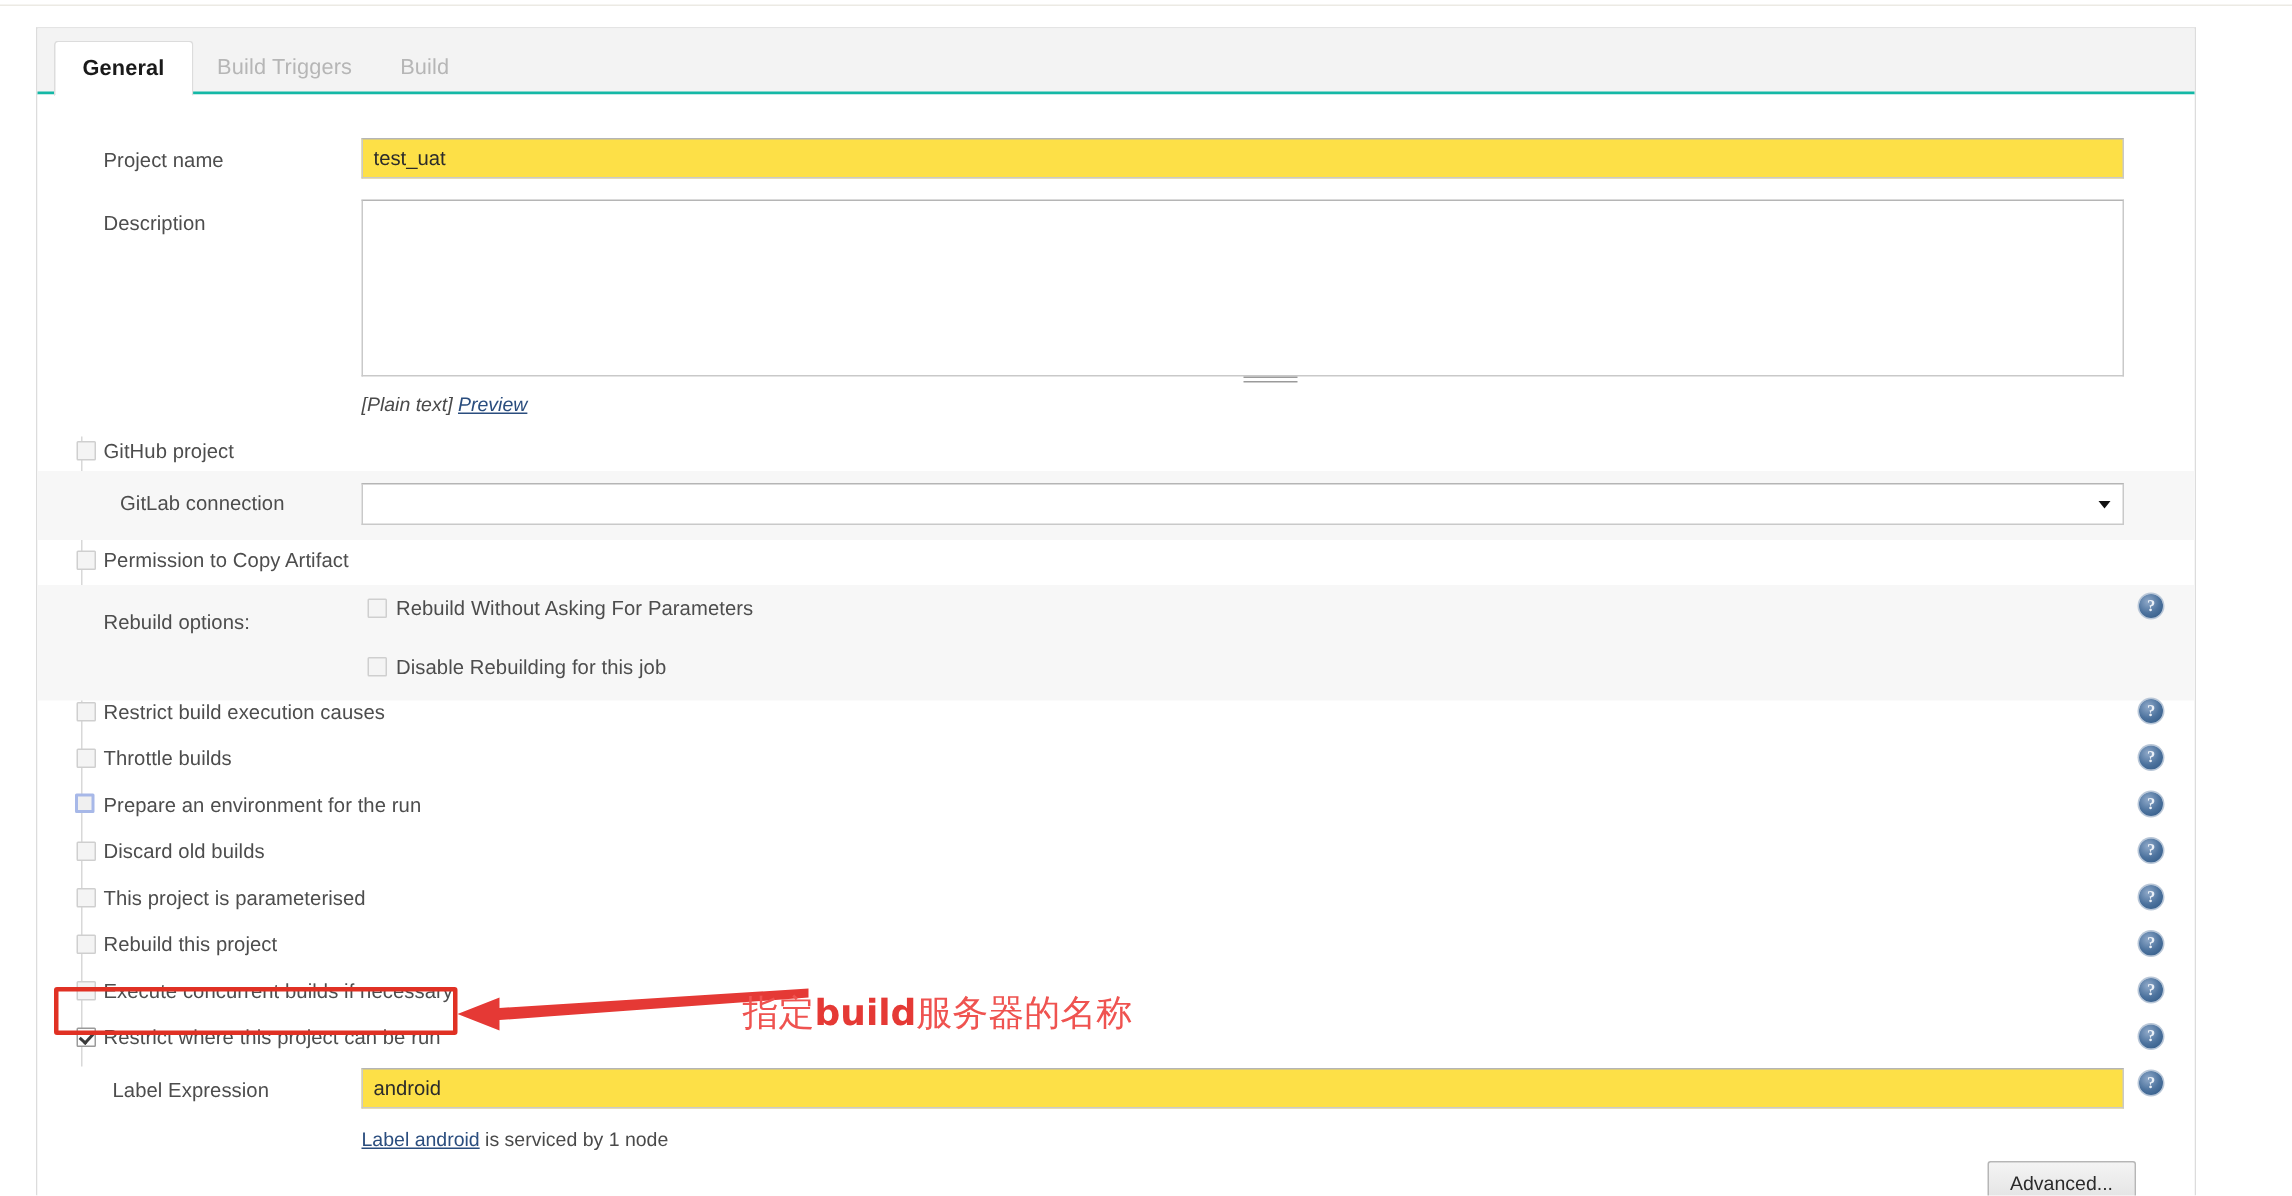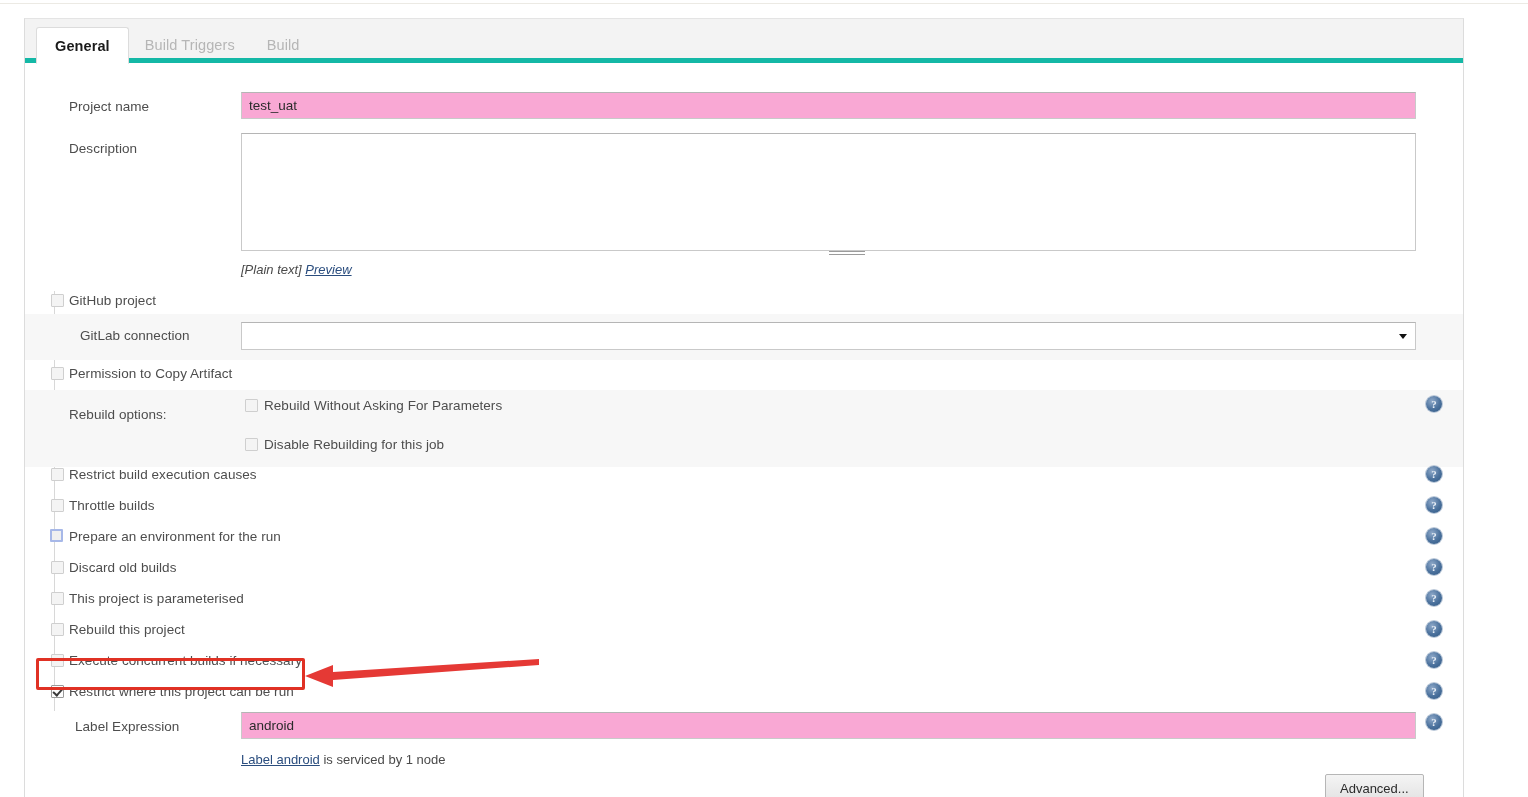--- a/index.html
+++ b/index.html
@@ -32,21 +32,21 @@
     border-left: 1px solid #dcdcdc;
     border-right: 1px solid #dcdcdc;
     border-top: 1px solid #e4e4e4;
   }
 
   
   .tabbar {
     position: absolute; left: 0; top: 0;
     width: 1438px; height: 44px;
     background: #f3f3f3;
-    border-bottom: 5px solid #14b8a6;
+    border-bottom: 2px solid #14b8a6;
   }
   .tabs {
     position: absolute; left: 11px; top: 6px;
     display: flex; align-items: flex-end; height: 38px;
   }
   .tab {
     position: relative;
     height: 37px;
     padding: 0 16px;
     display: flex; align-items: center;
@@ -82,21 +82,21 @@
     font-size: 13.5px;
     color: #4d4d4d;
     white-space: nowrap;
     letter-spacing: .05px;
   }
   .shaded { background: #f7f7f7; }
 
   
   .tinput {
     position: absolute;
-    background: #f9a8d4;
+    background: #fde047;
     border: 1px solid #c9c9c9;
     border-top-color: #b5b5b5;
     font-size: 13.5px;
     color: #2b2b2b;
     padding: 3px 7px;
     line-height: 18px;
     outline: none;
     font-family: "Liberation Sans", sans-serif;
   }
 
@@ -345,14 +345,17 @@
 
     </div>
   </div>
 
   <div class="anno-box" style="left:36px; top:658px; width:269px; height:32px;"></div>
 
   <svg class="anno-arrow" style="left:305px; top:655px;" width="235" height="40" viewBox="0 0 235 40">
     <polygon points="0,21 28,10 28,17 234,4 234,10 28,25 28,32" fill="#e53935"></polygon>
   </svg>
 
+  <div class="anno-text" style="left:495px; top:659px;">
+    <span>指定</span><b>build</b><span>服务器的名称</span>
+  </div>
 
 </div>
 
 </body></html>

